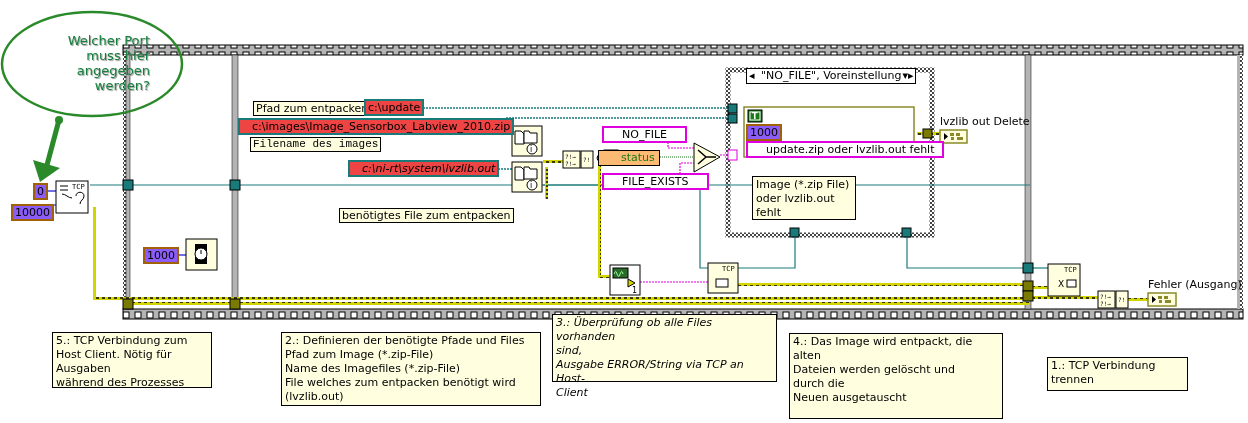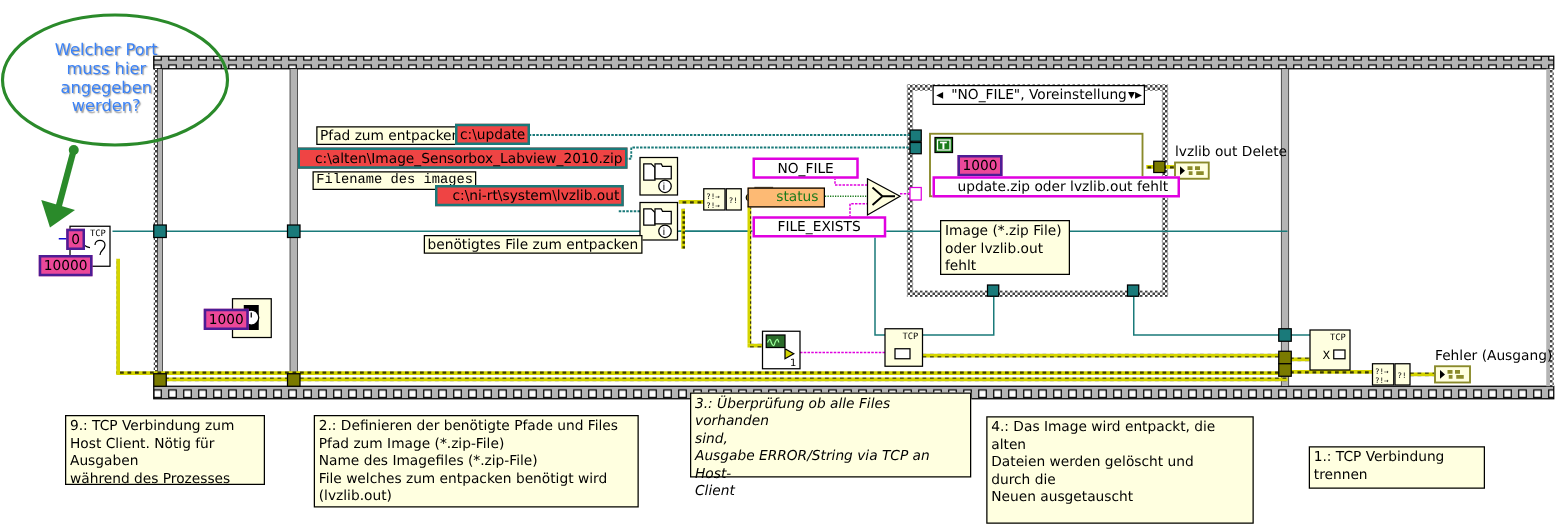--- a/index.html
+++ b/index.html
@@ -2,23 +2,23 @@
 <html><head>
 <meta charset="utf-8">
 <style>
   html,body{margin:0;padding:0;background:#ffffff;}
   body{width:1248px;height:423px;position:relative;overflow:hidden;font-family:"DejaVu Sans","Liberation Sans",sans-serif;}
   #canvas{position:absolute;left:0;top:0;}
   .lbl{position:absolute;font-size:11px;line-height:13px;color:#000;white-space:nowrap;}
   .free-label{position:absolute;font-size:11px;line-height:13px;background:#ffffe0;border:1px solid #000;padding:0 2px;white-space:nowrap;color:#000;}
   .comment{position:absolute;font-size:11px;line-height:14px;background:#ffffe0;border:1px solid #000;padding:1px 3px;color:#000;white-space:pre-line;box-sizing:border-box;}
   .pathconst{position:absolute;font-size:11px;line-height:13px;background:#ef4444;border:2px solid #1a7a7a;padding:0 2px;white-space:nowrap;color:#000;}
-  .numconst{position:absolute;font-size:11px;line-height:13px;background:#ec4899;border:2px solid #4c1d95;padding:0 2px;white-space:nowrap;color:#000;margin-left:20px;}
+  .numconst{position:absolute;font-size:11px;line-height:13px;background:#8b5cf6;border:2px solid #a16207;padding:0 2px;white-space:nowrap;color:#000;}
   .strconst{position:absolute;font-size:11px;line-height:13px;background:#fff;border:2px solid #e000e0;padding:0 18px;white-space:nowrap;color:#000;}
-  .callout{position:absolute;color:#3b82f6;font-size:13px;line-height:15px;text-align:center;text-shadow:1px 1px 1px #9a9a9a;}
+  .callout{position:absolute;color:#15803d;font-size:13px;line-height:15px;text-align:right;text-shadow:1px 1px 1px #9a9a9a;}
   .case-sel{position:absolute;font-size:11px;line-height:14px;background:#fff;border:1px solid #000;white-space:nowrap;padding:0 14px;}
   .status-ind{position:absolute;font-size:11px;line-height:14px;background:#fdba74;border:1px solid #000;color:#1a7a1a;padding:0 4px 0 22px;}
 </style>
 </head>
 <body>
 
 <svg id="canvas" width="1248" height="423" viewBox="0 0 1248 423">
   <defs>
     <pattern id="sprocket" x="0" y="0" width="12" height="10" patternUnits="userSpaceOnUse">
       <rect x="0" y="0" width="12" height="10" fill="#b4b4b4"></rect>
@@ -225,47 +225,47 @@
 angegeben
 werden?</div>
 
 <div class="numconst" style="left:33px;top:183px;">0</div>
 <div class="numconst" style="left:11px;top:204px;">10000</div>
 <div class="numconst" style="left:143px;top:247px;">1000</div>
 <div class="numconst" style="left:746px;top:124px;">1000</div>
 
 <div class="free-label" style="left:253px;top:101px;">Pfad zum entpacken</div>
 <div class="pathconst" style="left:364px;top:99px;">c:\update</div>
-<div class="pathconst" style="left:238px;top:118px;padding-left:12px;">c:\alten\Image_Sensorbox_Labview_2010.zip</div>
+<div class="pathconst" style="left:238px;top:118px;padding-left:12px;">c:\images\Image_Sensorbox_Labview_2010.zip</div>
 <div class="free-label" style="left:250px;top:137px;font-family:Liberation Mono, monospace;">Filename des images</div>
-<div class="pathconst" style="left:348px;top:148px;padding-left:12px;">c:\ni-rt\system\lvzlib.out</div>
-<div class="free-label" style="left:339px;top:188px;">benötigtes File zum entpacken</div>
+<div class="pathconst" style="left:348px;top:160px;padding-left:12px;font-style:italic;">c:\ni-rt\system\lvzlib.out</div>
+<div class="free-label" style="left:339px;top:208px;">benötigtes File zum entpacken</div>
 
 <div class="strconst" style="left:602px;top:126px;">NO_FILE</div>
 <div class="strconst" style="left:602px;top:173px;">FILE_EXISTS</div>
 <div class="strconst" style="left:746px;top:141px;width:158px;">update.zip oder lvzlib.out fehlt</div>
 
 <div class="status-ind" style="left:598px;top:150px;">status</div>
 
 <div class="case-sel" style="left:746px;top:68px;">
   <span style="position:absolute;left:2px;top:0;">◂</span>
   <span>"NO_FILE", Voreinstellung</span>
   <span style="position:absolute;right:2px;top:0;">▾▸</span>
 </div>
 <div class="comment" style="left:752px;top:176px;width:104px;height:44px;">Image (*.zip File)
 oder lvzlib.out fehlt</div>
 
 <div class="lbl" style="left:940px;top:115px;">lvzlib out Delete</div>
 <div class="lbl" style="left:1148px;top:278px;">Fehler (Ausgang)</div>
 
-<div class="comment" style="left:52px;top:332px;width:160px;height:56px;">9.: TCP Verbindung zum
+<div class="comment" style="left:52px;top:332px;width:160px;height:56px;">5.: TCP Verbindung zum
 Host Client. Nötig für
 Ausgaben
  während des Prozesses</div>
-<div class="comment" style="left:251px;top:332px;width:260px;height:74px;">2.: Definieren der benötigte  Pfade und Files
+<div class="comment" style="left:281px;top:332px;width:260px;height:74px;">2.: Definieren der benötigte  Pfade und Files
 Pfad zum Image (*.zip-File)
 Name des Imagefiles  (*.zip-File)
 File welches zum entpacken benötigt wird
 (lvzlib.out)</div>
 <div class="comment" style="left:552px;top:314px;width:225px;height:68px;font-style:italic;">3.: Überprüfung ob alle Files vorhanden
 sind,
 Ausgabe ERROR/String via TCP an Host-
 Client</div>
 <div class="comment" style="left:789px;top:333px;width:214px;height:86px;">4.: Das Image wird entpackt, die
 alten

